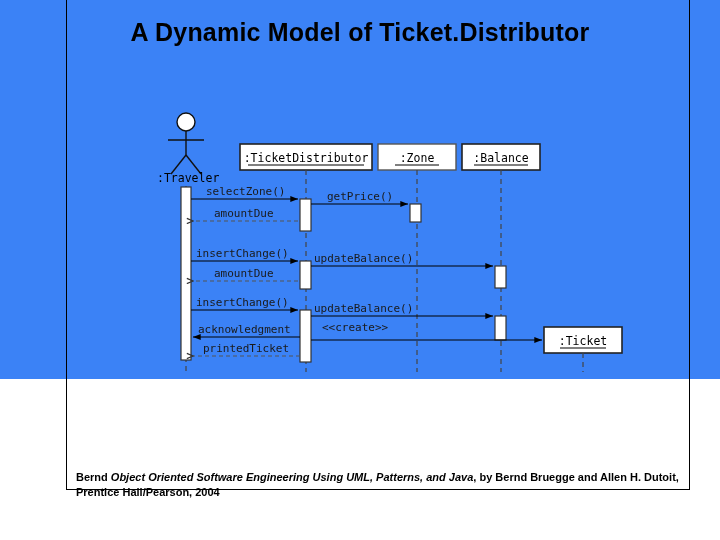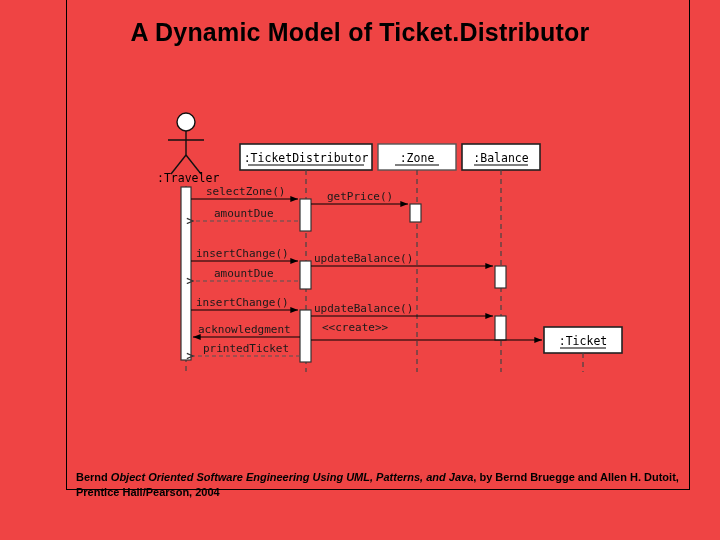--- a/index.html
+++ b/index.html
@@ -5,22 +5,22 @@
   * { box-sizing: border-box; }
   html, body {
     margin: 0; padding: 0;
     width: 720px; height: 540px;
     background: #ffffff;
     font-family: "Liberation Sans", sans-serif;
     overflow: hidden;
   }
   #slide {
     position: relative;
-    width: 720px; height: 540px;
-    background: #ef4444;
+    width: 720px; height: 379px;
+    background: #3b82f6;
   }
 
   
   #title {
     position: absolute;
     left: 0; top: 18px;
     width: 720px;
     text-align: center;
     font-family: "Liberation Sans", sans-serif;
     font-size: 25px;

